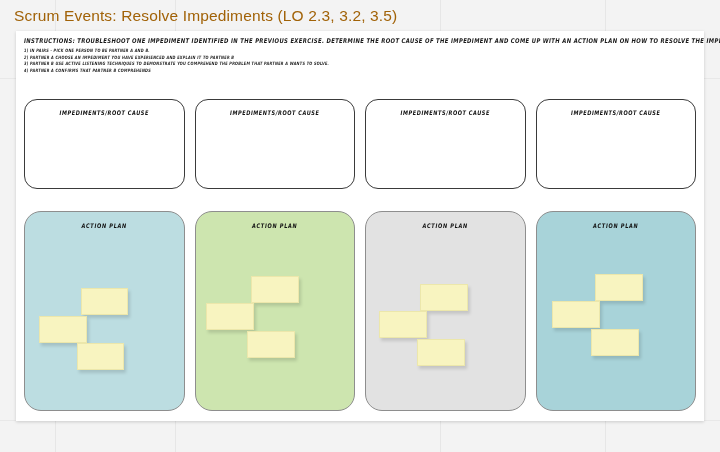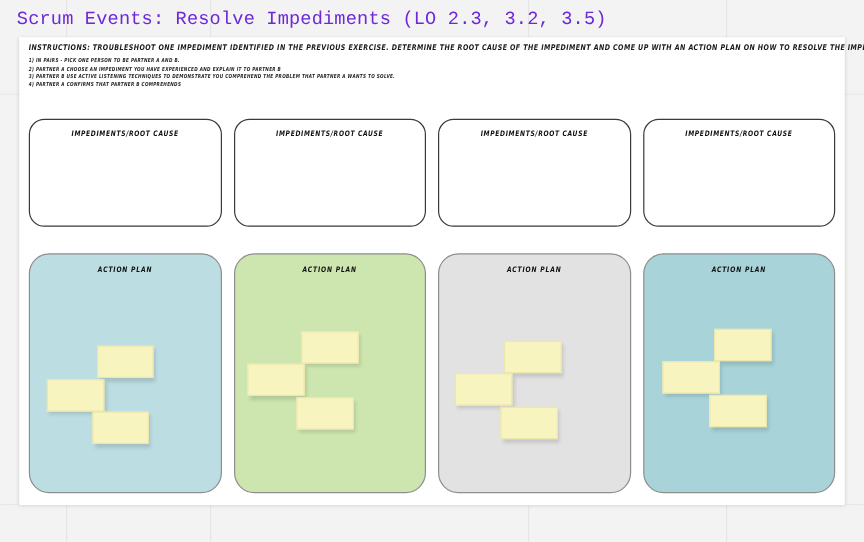--- a/index.html
+++ b/index.html
@@ -37,24 +37,24 @@
     height: 1px;
     background: #e8e8e8;
   }
 
   
   .page-title {
     position: absolute;
     left: 14px;
     top: 7px;
     font-size: 15.5px;
-    color: #6d28d9;
+    color: #a16207;
     letter-spacing: 0.15px;
     white-space: nowrap;
-    font-family: Liberation Mono, monospace;
+    font-family: Liberation Sans, sans-serif;
   }
 
   
   .canvas {
     position: absolute;
     left: 16px;
     top: 31px;
     width: 688px;
     height: 390px;
     background: #ffffff;

